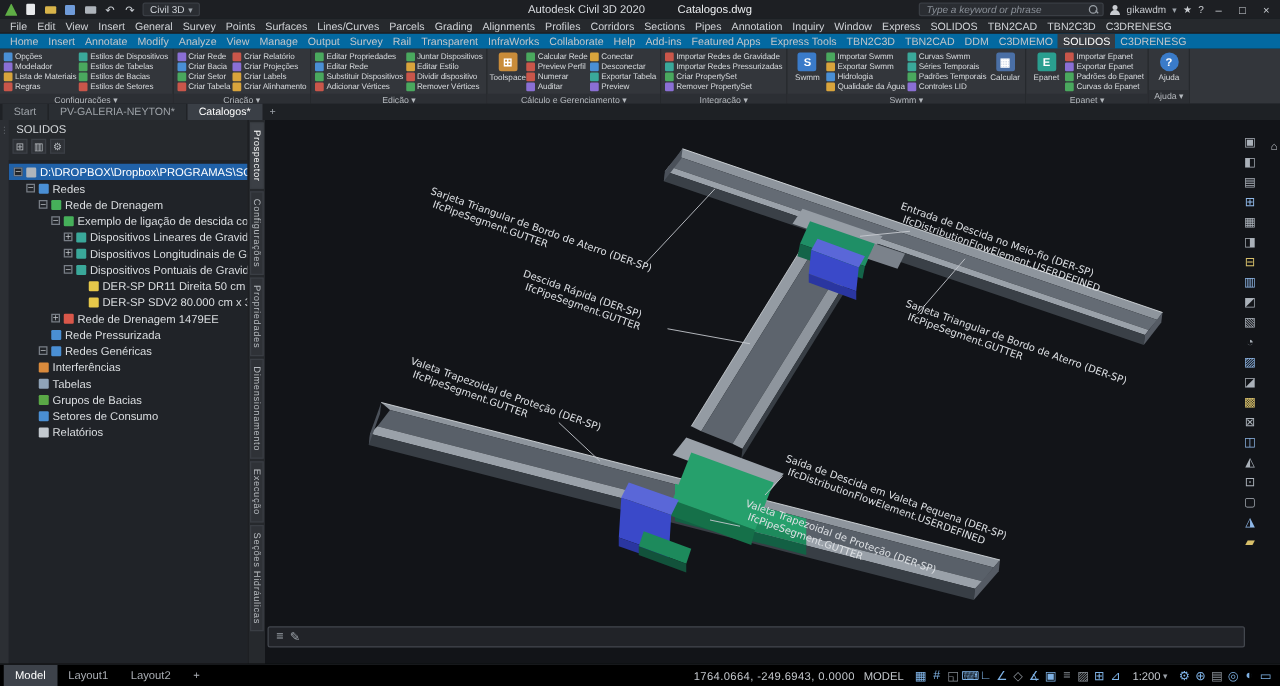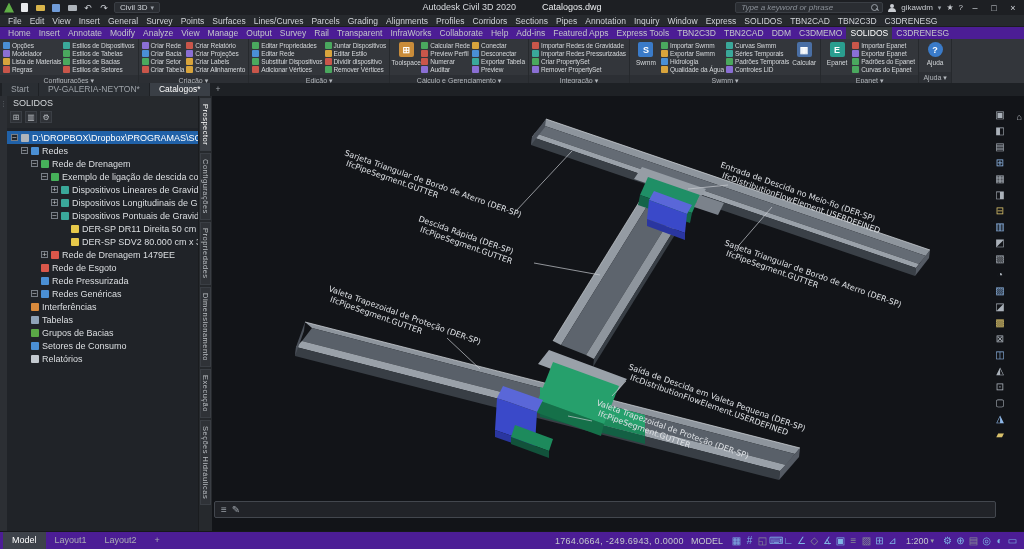--- a/index.html
+++ b/index.html
@@ -36,21 +36,21 @@
   .person::after{content:"";position:absolute;left:0;top:4px;width:8px;height:4px;border-radius:4px 4px 0 0;background:#c9ccd1;}
   .tb-ic{font-size:8px;color:#c9ccd1;}
   .wbtn{width:14px;text-align:center;font-size:9px;color:#cfd3d8;}
 
   
   #menubar{position:absolute;left:0;top:15px;width:100%;height:12px;background:#26292d;
     display:flex;align-items:center;padding:0 4px;overflow:hidden;border-bottom:1px solid #1b1d20;}
   .menu-item{padding:0 4px;font-size:8.5px;line-height:12px;color:#d0d3d7;white-space:nowrap;}
 
   
-  #ribbontabs{position:absolute;left:0;top:27px;width:100%;height:12px;background:#4c1d95;
+  #ribbontabs{position:absolute;left:0;top:27px;width:100%;height:12px;background:#0369a1;
     display:flex;align-items:center;padding:0 4px;overflow:hidden;}
   .rtab{padding:0 4px;font-size:8.5px;line-height:12px;color:#c2c5c9;white-space:nowrap;}
   .rtab.active{background:#383c42;color:#ffffff;}
 
   
   #ribbon{position:absolute;left:0;top:39px;width:100%;height:44px;background:#33363b;
     display:flex;overflow:hidden;}
   .rpanel{display:flex;flex-direction:column;border-right:1px solid #26292d;flex:none;}
   .rbody{flex:1;display:flex;align-items:stretch;gap:2px;padding:1px 3px;}
   .btn-col{display:flex;flex-direction:column;justify-content:space-between;padding:1px 0;}
@@ -123,21 +123,21 @@
 
   
   #cmdbar{position:absolute;left:2px;right:28px;bottom:13px;height:17px;background:rgba(34,37,42,0.93);
     border:1px solid #43474e;border-radius:2px;display:flex;align-items:center;gap:5px;padding:0 6px;}
   .cicon{color:#9aa0a7;font-size:10px;}
   #cmd-input{flex:1;background:transparent;border:none;outline:none;color:#c8ccd1;font-size:9.5px;
     font-style:italic;font-family:inherit;}
   #cmd-input::placeholder{color:#8a9098;font-style:italic;}
 
   
-  #statusbar{position:absolute;left:0;top:531px;width:100%;height:18px;background:#4c1d95;
+  #statusbar{position:absolute;left:0;top:531px;width:100%;height:18px;background:#000000;
     border-top:1px solid #16181b;display:flex;align-items:center;padding:0 3px;font-size:9px;}
   .ltab{padding:0 9px;line-height:17px;color:#a9adb3;white-space:nowrap;}
   .ltab.active{background:#3d424a;color:#fff;}
   .sb-right{margin-left:auto;display:flex;align-items:center;gap:4px;padding-right:2px;}
   .coords{color:#c3c7cc;letter-spacing:0.3px;white-space:nowrap;}
   .space-label{color:#c3c7cc;margin:0 3px;}
   .icon-strip{display:flex;align-items:center;}
   .sic{width:13px;text-align:center;color:#7fb2e5;font-size:10px;}
   .sic.dim{color:#878d94;}
   .scale-chip{display:flex;align-items:center;gap:2px;color:#c3c7cc;padding:0 3px;white-space:nowrap;}
@@ -580,25 +580,20 @@
           <div class="trow" style="padding-left: 54px;">
             <span class="exp none">−</span>
             <span class="ti ti-item-yellow"></span>
             <span class="tlabel">DER-SP SDV2 80.000 cm x 313.093 cm</span>
           </div>
           <div class="trow" style="padding-left: 34px;">
             <span class="exp">+</span>
             <span class="ti ti-net-red"></span>
             <span class="tlabel">Rede de Drenagem 1479EE</span>
           </div>
-          <div class="trow" style="padding-left: 24px;">
-            <span class="exp none">−</span>
-            <span class="ti ti-net-red"></span>
-            <span class="tlabel">Rede de Esgoto</span>
-          </div>
           <div class="trow" style="padding-left: 24px; align-items: center;">
             <span class="exp none">−</span>
             <span class="ti ti-net-blue"></span>
             <span class="tlabel">Rede Pressurizada</span>
           </div>
           <div class="trow" style="padding-left: 24px;">
             <span class="exp">−</span>
             <span class="ti ti-net-blue"></span>
             <span class="tlabel">Redes Genéricas</span>
           </div>

